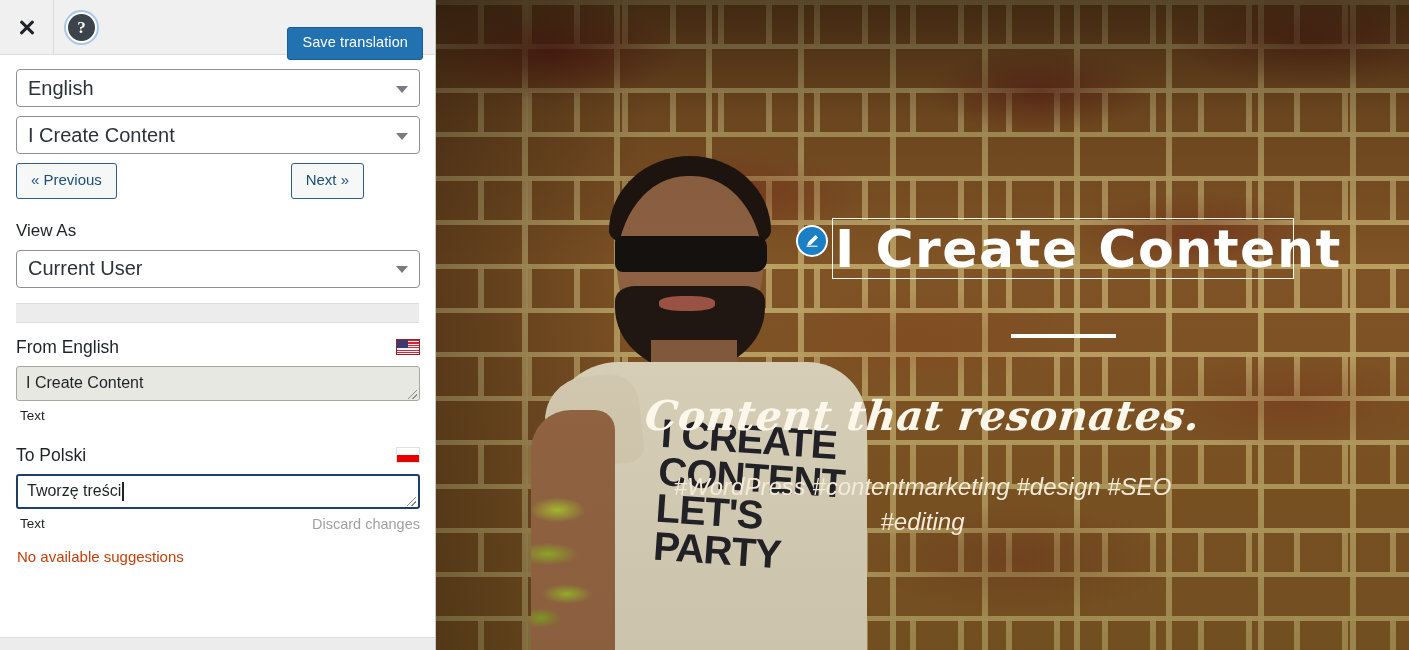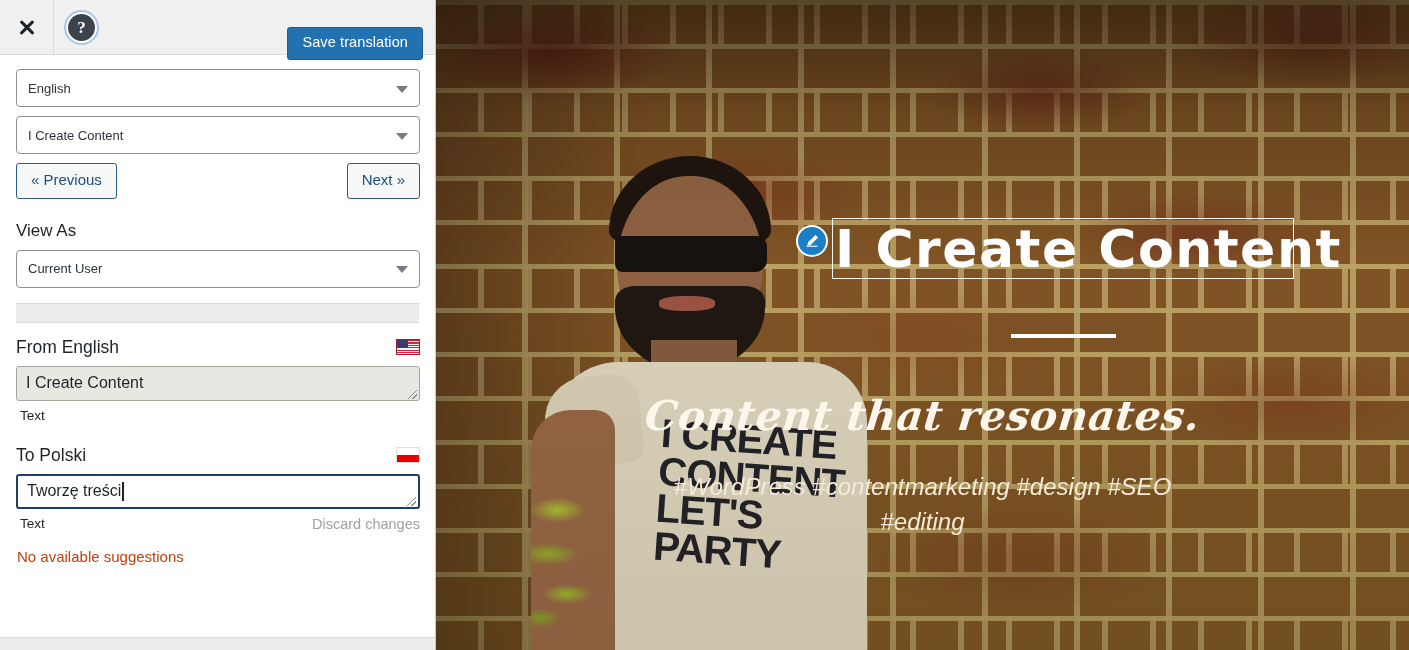--- a/index.html
+++ b/index.html
@@ -75,34 +75,34 @@
   
   .pane { padding: 14px 16px 0 16px; background: #fff; }
   .select-box {
     position: relative;
     width: 404px; height: 38px;
     border: 1px solid #8c8f94;
     border-radius: 4px;
     background: #fff;
     display: flex; align-items: center;
     padding: 0 30px 0 11px;
-    font-size: 13px; color: #2c3338;
+    font-size: 20px; color: #2c3338;
     cursor: pointer;
     margin-bottom: 9px;
     white-space: nowrap; overflow: hidden;
   }
   .select-box .caret {
     position: absolute; right: 11px; top: 50%;
     width: 0; height: 0; margin-top: -2.5px;
     border-left: 6px solid transparent;
     border-right: 6px solid transparent;
     border-top: 7px solid #787c82;
   }
 
-  .navrow { display: flex; justify-content: space-between; width: 404px; margin-top: 7px; }
+  .navrow { display: flex; justify-content: space-between; width: 348px; margin-top: 7px; }
   .btn-sec {
     border: 1px solid #2c5d87;
     background: #f6f7f7;
     color: #1d4f7c;
     border-radius: 3px;
     font-size: 15px;
     padding: 8px 14px 9px;
     cursor: pointer;
     line-height: 1.1;
   }

